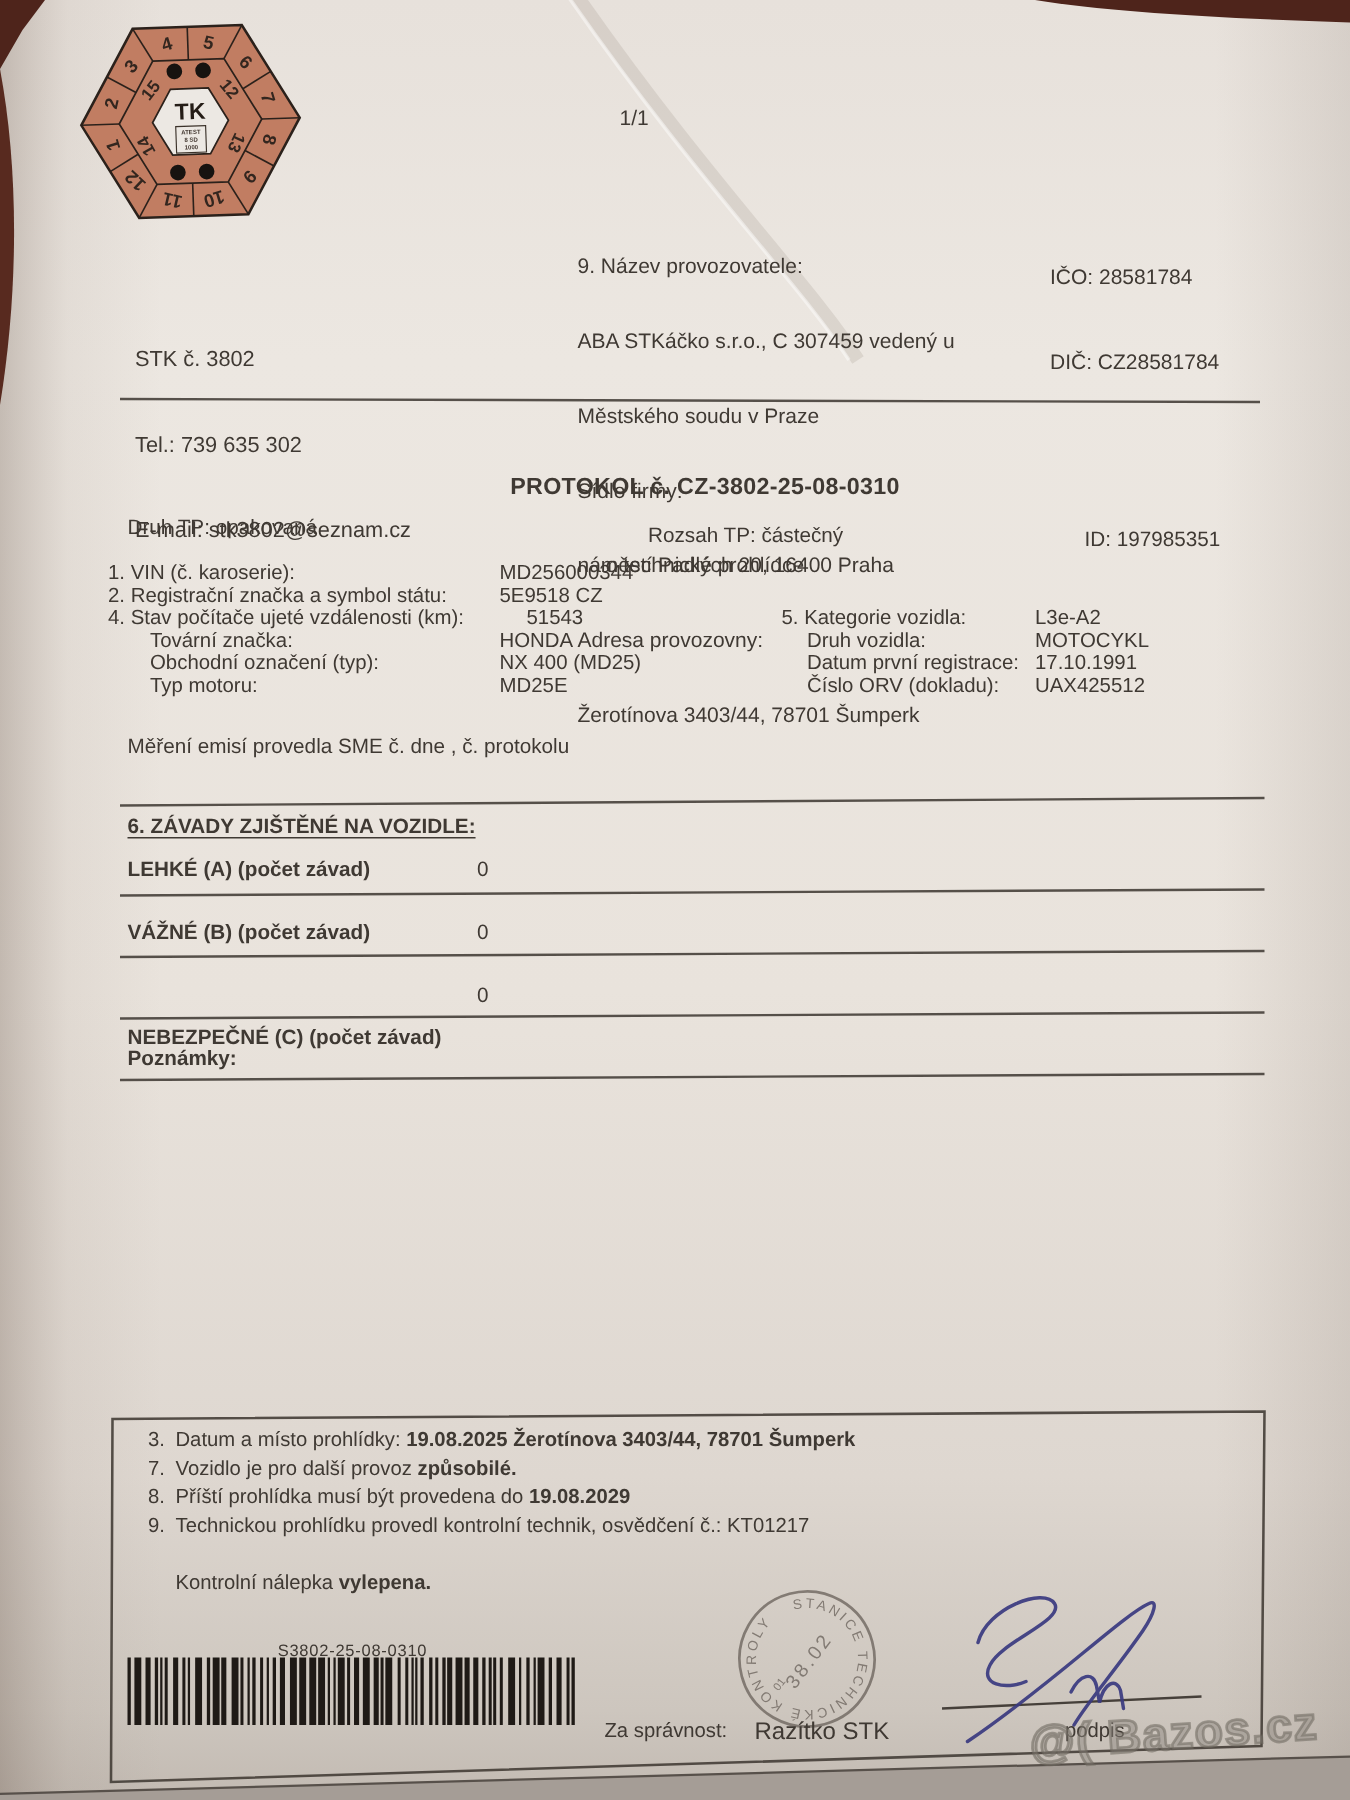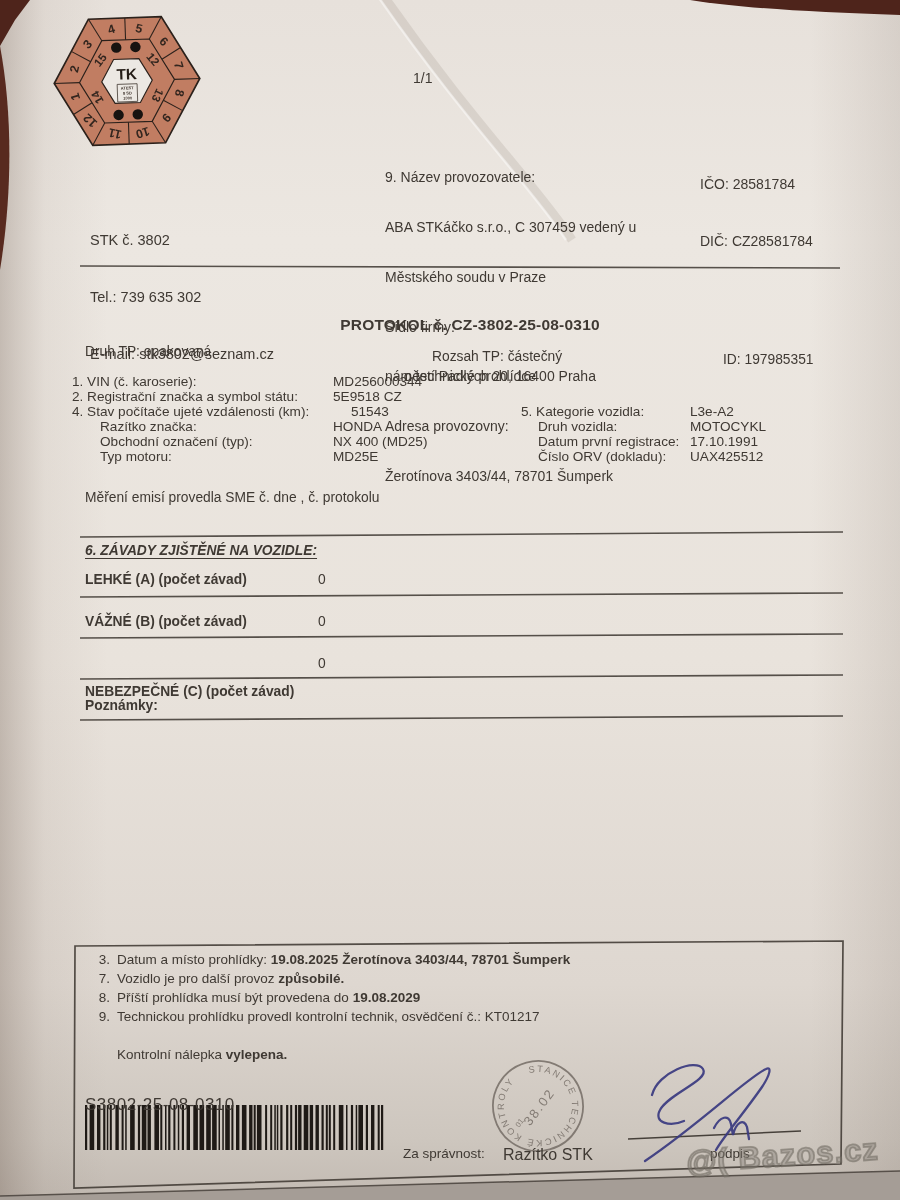--- a/index.html
+++ b/index.html
@@ -13,25 +13,25 @@
   .operator{left:385px;top:136px;font-size:14px;line-height:16.6px;}
   .ids{left:700px;top:137px;font-size:14px;line-height:19px;}
   .title-wrap{left:120px;top:286px;width:700px;text-align:center;}
   .title1{font-weight:bold;font-size:15.5px;letter-spacing:.2px;}
   .title2{font-weight:normal;font-size:14px;margin-top:4px;}
   .meta-druh{left:85px;top:344px;}
   .meta-rozsah{left:432px;top:349px;}
   .meta-id{left:723px;top:352px;}
   .vrow{position:absolute;font-size:13.6px;text-align:center;}
   .emission{left:85px;top:490px;}
-  .defects-h{left:85px;top:543px;font-weight:bold;text-decoration:underline;text-underline-offset:3px;font-style:italic;}
+  .defects-h{left:85px;top:543px;font-weight:bold;text-decoration:underline;text-underline-offset:3px;}
   .defect-label{font-weight:bold;}
   .frow{position:absolute;left:82px;font-size:13.5px;display:flex;}
   .fnum{display:inline-block;width:28px;text-align:right;margin-right:7px;flex:none;}
-  .barcode-label{left:85px;top:1095px;width:300px;text-align:left;font-size:17px;letter-spacing:.5px;}
+  .barcode-label{left:85px;top:1095px;width:300px;text-align:center;font-size:11px;letter-spacing:.5px;}
   .za-spravnost{left:403px;top:1146px;font-size:13.5px;text-align:center;}
   .razitko{left:503px;top:1146px;font-size:16px;font-weight:400;}
   .podpis{left:710px;top:1146px;font-size:13.5px;}
   .watermark{left:686px;top:1138px;font-size:31px;font-weight:bold;letter-spacing:1px;
              color:rgba(195,189,183,0.16);-webkit-text-stroke:1.8px rgba(112,105,97,0.55);
              text-shadow:0 0 1px rgba(112,105,97,0.35);transform:rotate(-4deg);}
 </style>
 </head>
 <body>
 
@@ -233,21 +233,21 @@
   <div class="t meta-druh">Druh TP: opakovaná</div>
   <div class="t meta-rozsah">Rozsah TP: částečný</div>
   <div class="t meta-id">ID: 197985351</div>
 
   <div class="vrow" style="left:72px;top:374px">1. VIN (č. karoserie):</div>
   <div class="vrow" style="left:333px;top:374px">MD256000344</div>
   <div class="vrow" style="left:72px;top:389px">2. Registrační značka a symbol státu:</div>
   <div class="vrow" style="left:333px;top:389px">5E9518    CZ</div>
   <div class="vrow" style="left:72px;top:404px">4. Stav počítače ujeté vzdálenosti (km):</div>
   <div class="vrow" style="left:351px;top:404px">51543</div>
-  <div class="vrow" style="left:100px;top:419px">Razítko značka:</div>
+  <div class="vrow" style="left:100px;top:419px">Tovární značka:</div>
   <div class="vrow" style="left:333px;top:419px">HONDA</div>
   <div class="vrow" style="left:100px;top:434px">Obchodní označení (typ):</div>
   <div class="vrow" style="left:333px;top:434px">NX 400 (MD25)</div>
   <div class="vrow" style="left:100px;top:449px">Typ motoru:</div>
   <div class="vrow" style="left:333px;top:449px">MD25E</div>
 
   <div class="vrow" style="left:521px;top:404px">5. Kategorie vozidla:</div>
   <div class="vrow" style="left:690px;top:404px">L3e-A2</div>
   <div class="vrow" style="left:538px;top:419px">Druh vozidla:</div>
   <div class="vrow" style="left:690px;top:419px">MOTOCYKL</div>

